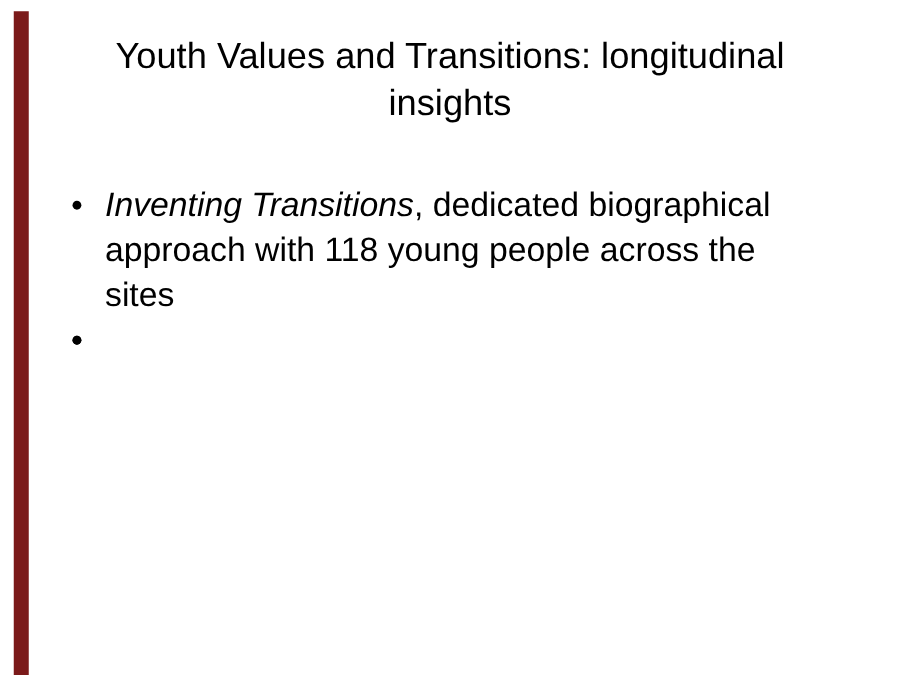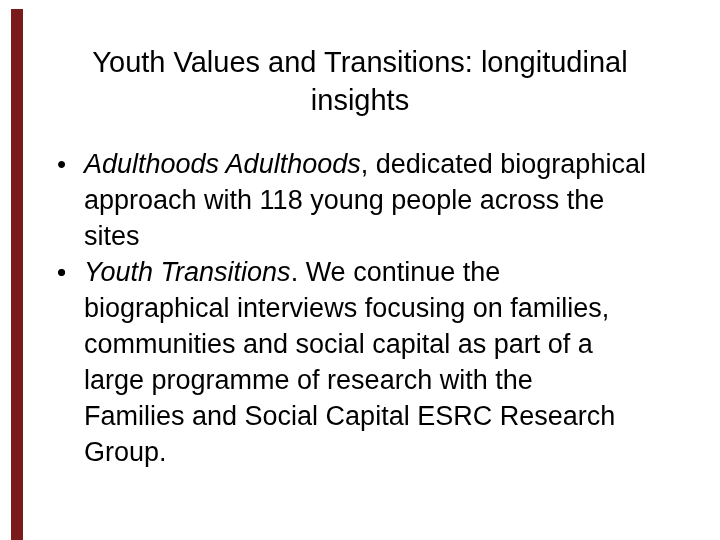--- a/index.html
+++ b/index.html
@@ -21,21 +21,21 @@
     left: 11px;
     top: 9px;
     width: 12px;
     height: 531px;
     background: #7b1a1a;
   }
   .title {
     position: absolute;
     left: 10px;
     right: 10px;
-    top: 43px;
+    top: 26px;
     margin: 0;
     font-size: 29px;
     font-weight: normal;
     line-height: 38px;
     text-align: center;
     white-space: pre-line;
     color: #000000;
   }
   .bullets {
     position: absolute;
@@ -70,24 +70,19 @@
 </head>
 <body>
 
 <div class="slide">
   <div class="accent-bar"></div>
 
   <h1 class="title">Youth Values and Transitions: longitudinal
 insights</h1>
 
   <ul class="bullets">
-    <li class="bullet"><span class="marker">•</span><span class="text"><em>Adulthoods Adulthoods</em><span>, dedicated biographical
+    <li class="bullet"><span class="marker">•</span><span class="text"><em>Inventing Transitions</em><span>, dedicated biographical
 approach with 118 young people across the
 sites</span></span></li>
     <li class="bullet"><span class="marker">•</span></li>
-    <li class="bullet"><span class="marker">•</span><span class="text"><em>Youth Transitions</em><span>. We continue the
-biographical interviews focusing on families,
-communities and social capital as part of a
-large programme of research with the
-Families and Social Capital ESRC Research
-Group.</span></span></li>
+    <li class="bullet"><span class="marker">•</span></li>
   </ul>
 </div>
 
 </body></html>

